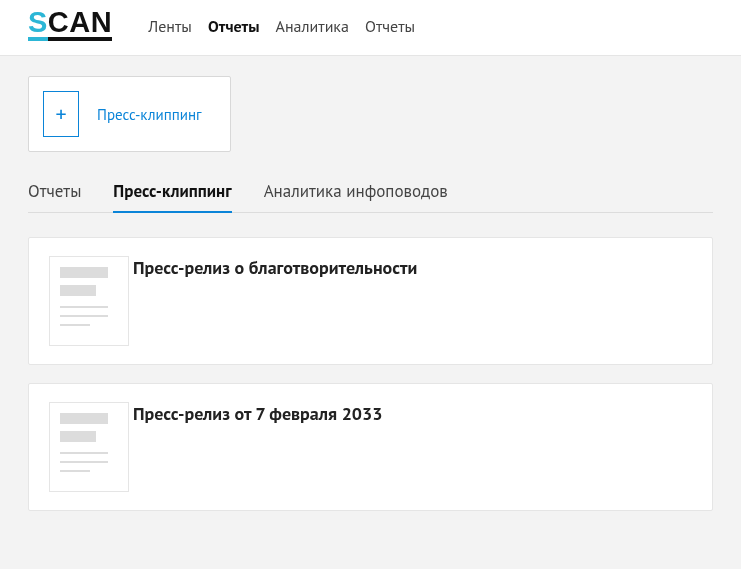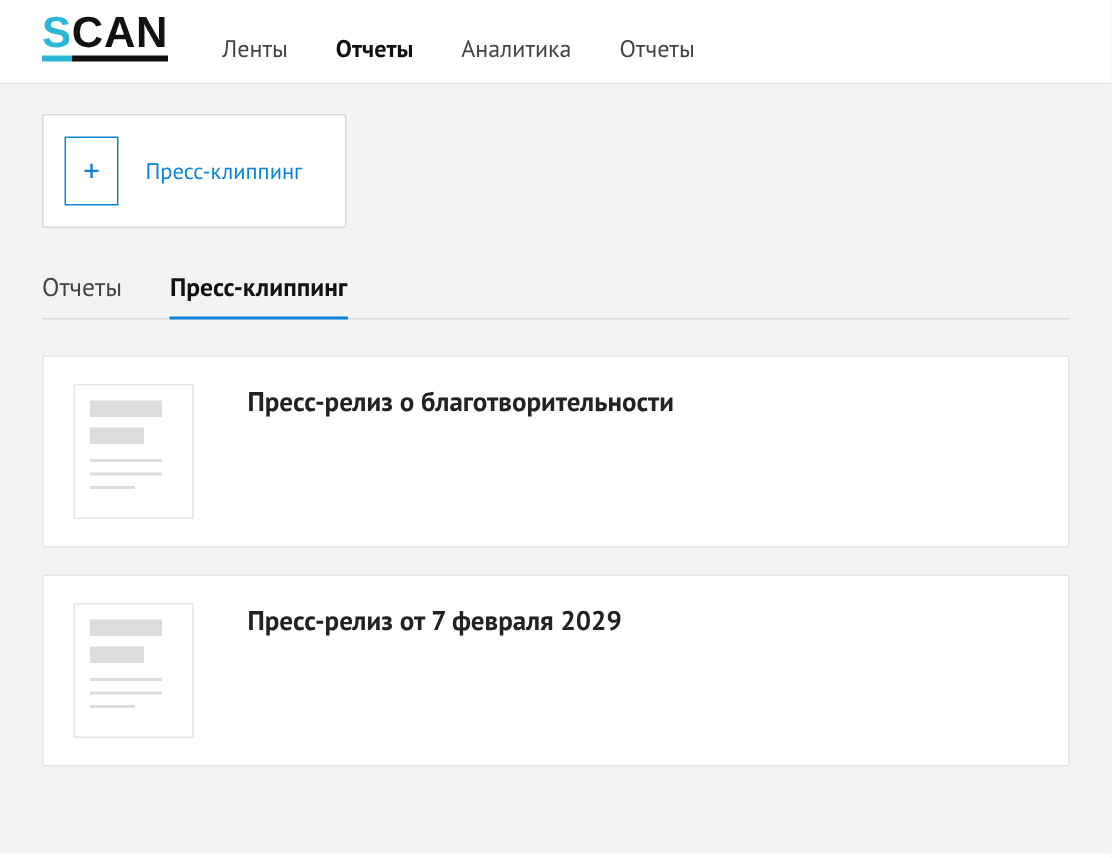--- a/index.html
+++ b/index.html
@@ -7,21 +7,21 @@
       margin: 0;
       padding: 0;
     }
     body {
       font-family: -apple-system, BlinkMacSystemFont, "Segoe UI", "PT Sans", Arial, sans-serif;
       background: #fff;
       width: 741px;
     }
     .header {
       display: flex;
-      align-items: flex-end;
+      align-items: center;
       padding: 8px 28px 12px 28px;
       border-bottom: 1px solid #e5e5e5;
       gap: 36px;
     }
     .logo {
       font-family: "Arial Black", Arial, sans-serif;
       font-weight: 900;
       font-size: 29px;
       letter-spacing: 0.5px;
       line-height: 1;
@@ -34,21 +34,21 @@
       padding-bottom: 0;
     }
     .logo .can {
       color: #111;
       border-bottom: 4px solid #111;
       display: inline-block;
       padding-bottom: 0;
     }
     .nav {
       display: flex;
-      gap: 32px;
+      gap: 16px;
     }
     .nav-item {
       font-size: 16px;
       color: #444;
       cursor: pointer;
     }
     .nav-item.active {
       font-weight: 700;
       color: #111;
     }
@@ -108,21 +108,21 @@
       bottom: -1px;
       height: 2px;
       background: #0a84d8;
     }
     .card {
       background: #fff;
       border: 1px solid #e5e5e5;
       border-radius: 2px;
       padding: 18px 20px;
       display: flex;
-      gap: 36px;
+      gap: 4px;
       margin-bottom: 18px;
     }
     .doc-thumb {
       width: 80px;
       height: 90px;
       border: 1px solid #e5e5e5;
       padding: 10px 10px;
       display: flex;
       flex-direction: column;
       gap: 7px;
@@ -173,20 +173,21 @@
 <div class="content">
 
   <div class="create-btn">
     <div class="plus-icon">+</div>
     <div class="create-label">Пресс-клиппинг</div>
   </div>
 
   <div class="tabs">
     <div class="tab">Отчеты</div>
     <div class="tab active">Пресс-клиппинг</div>
+    <div class="tab">Аналитика инфоповодов</div>
   </div>
 
   <div class="card">
     <div class="doc-thumb">
       <div class="bar1"></div>
       <div class="bar2"></div>
       <div class="line"></div>
       <div class="line"></div>
       <div class="lineshort"></div>
     </div>
@@ -194,16 +195,16 @@
   </div>
 
   <div class="card">
     <div class="doc-thumb">
       <div class="bar1"></div>
       <div class="bar2"></div>
       <div class="line"></div>
       <div class="line"></div>
       <div class="lineshort"></div>
     </div>
-    <div class="card-title">Пресс-релиз от 7 февраля 2029</div>
+    <div class="card-title">Пресс-релиз от 7 февраля 2033</div>
   </div>
 
 </div>
 
 </body></html>

